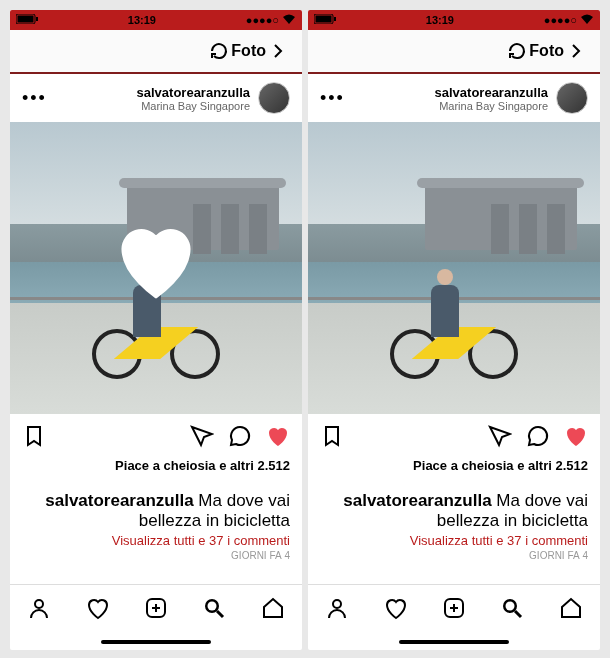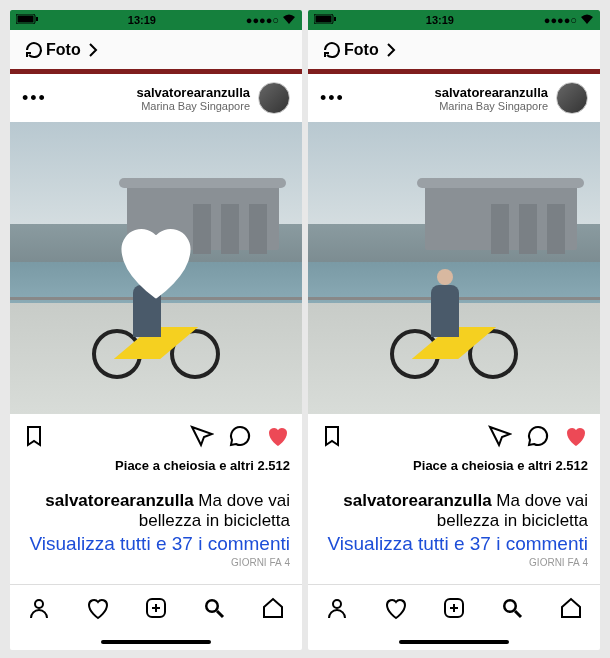--- a/index.html
+++ b/index.html
@@ -16,38 +16,38 @@
       height: 640px;
       background: #fff;
       border-radius: 2px;
       display: flex;
       flex-direction: column;
       overflow: hidden;
       direction: rtl;
     }
     .status-bar {
       height: 20px;
-      background: #15803d;
+      background: #b91c1c;
       display: flex;
       justify-content: space-between;
       align-items: center;
       padding: 0 6px;
       font-size: 11px;
       font-weight: 600;
       direction: ltr;
     }
     .status-left, .status-right { display: flex; align-items: center; gap: 3px; }
     .status-center { flex: 1; text-align: center; }
     .nav-bar {
       height: 44px;
       background: #fafafa;
-      border-bottom: 5px solid #7f1d1d;
-      display: flex;
-      align-items: center;
-      justify-content: flex-end;
+      border-bottom: 2px solid #7f1d1d;
+      display: flex;
+      align-items: center;
+      justify-content: flex-start;
       padding: 0 12px;
     }
     .nav-title { font-size: 16px; font-weight: 600; }
     .user-row {
       height: 48px;
       display: flex;
       align-items: center;
       justify-content: space-between;
       padding: 0 12px;
     }
@@ -142,21 +142,21 @@
       align-items: center;
       justify-content: space-between;
       padding: 0 12px;
     }
     .actions-left { display: flex; gap: 14px; align-items: center; }
     .icon-sm { width: 24px; height: 24px; display: block; }
     .caption-area { padding: 0 12px 4px; text-align: right; }
     .likes { font-size: 13px; font-weight: 600; margin-bottom: 18px; }
     .caption { font-size: 17px; margin-bottom: 2px; }
     .caption .bold { font-weight: 600; }
-    .view-comments { font-size: 19px; color: #1d4ed8; margin-bottom: 2px; }
+    .view-comments { font-size: 13px; color: #b91c1c; margin-bottom: 2px; }
     .time-ago { font-size: 10px; color: #999; }
     .spacer { flex: 1; }
     .tab-bar {
       height: 50px;
       border-top: 1px solid #ddd;
       display: flex;
       justify-content: space-around;
       align-items: center;
     }
     .tab-bar svg { width: 24px; height: 24px; }

